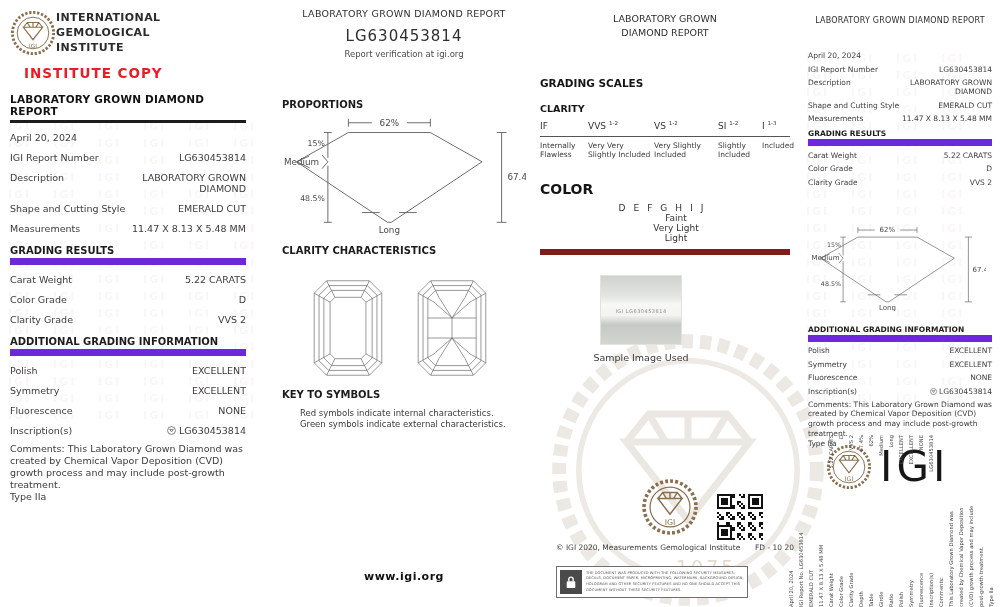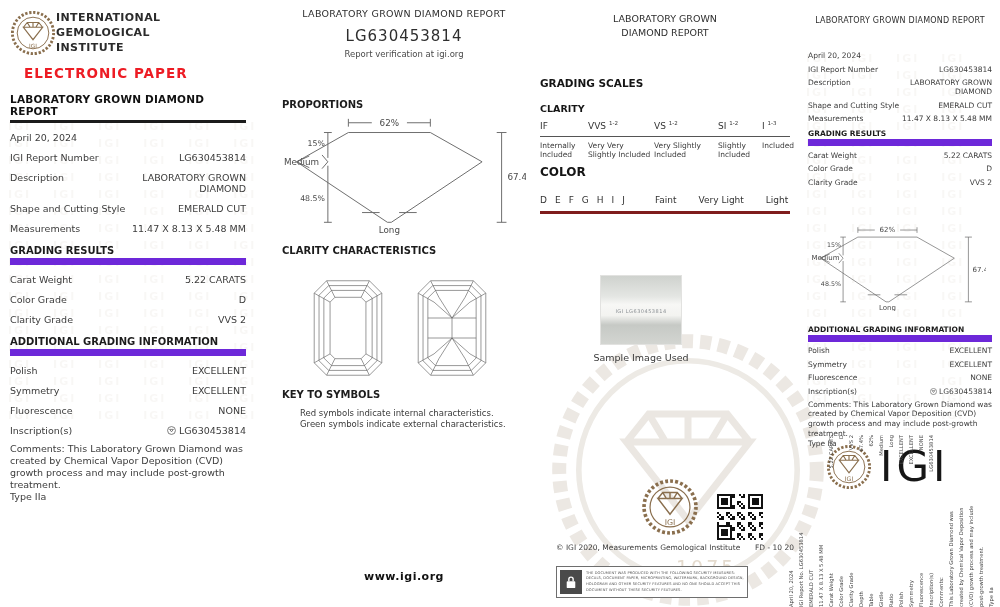--- a/index.html
+++ b/index.html
@@ -46,21 +46,21 @@
   
   .scale-panel { left:540px; top:12px; width:250px; }
   .sc-title { text-align:center; font-size:9.5px; color:#2e2e2e; line-height:1.5; }
   .sc-head { font-weight:bold; color:#151515; font-size:10.5px; }
   .cl-grid { display:flex; margin-top:6px; }
   .cl-grid .c1{width:48px}.cl-grid .c2{width:66px}.cl-grid .c3{width:64px}.cl-grid .c4{width:44px}.cl-grid .c5{width:28px}
   .cl-grades { font-size:9px; color:#333; border-bottom:1px solid #555; padding-bottom:5px; }
   .cl-grades sup { font-size:5.5px; }
   .cl-desc { font-size:7.5px; line-height:1.25; color:#3a3a3a; margin-top:4px; }
   .colrow { display:flex; align-items:center; font-size:9px; color:#333;
-            border-bottom:3px solid #7f1d1d; padding-bottom:6px; margin-top:16px; }
+            border-bottom:6px solid #7f1d1d; padding-bottom:6px; margin-top:6px;flex-direction:column; }
   .colrow .letters span { margin-right:8px; }
   .colrow .rng { margin-left:22px; }
 
   .sample-img { position:absolute; left:600px; top:275px; width:82px; height:70px;
      background:linear-gradient(180deg,#cfd2ce 0%,#e4e6e3 30%,#f7f7f5 42%,#f3f3f0 58%,#c6c9c5 72%,#d3d5d1 100%);
      border:1px solid #e2e2e0; }
   .sample-ins { position:absolute; left:0; top:32px; width:100%; text-align:center;
      font-size:5px; color:#8a8f93; letter-spacing:.5px; }
   .sample-cap { position:absolute; left:586px; top:352px; width:110px; text-align:center; font-size:9.5px; color:#3a3a3a; }
 
@@ -110,21 +110,21 @@
         <circle cx="24" cy="24" r="16.5" fill="none" stroke="#8a6f4e" stroke-width="1"></circle>
         <path d="M14 18 L34 18 L24 31 Z M14 18 L18 13 L30 13 L34 18 M18 13 L21 18 M30 13 L27 18 M24 13 L24 18" fill="none" stroke="#8a6f4e" stroke-width="1.2"></path>
         <text x="24" y="40" text-anchor="middle" font-size="6" fill="#8a6f4e" font-family="DejaVu Sans">IGI</text>
       </svg>
       <div class="brandname">
         <div>INTERNATIONAL</div>
         <div>GEMOLOGICAL</div>
         <div>INSTITUTE</div>
       </div>
     </div>
-    <div class="ecopy">ELECTRONIC PAPER</div>
+    <div class="ecopy">INSTITUTE COPY</div>
     <div class="doct">LABORATORY GROWN DIAMOND REPORT</div>
     <div class="thickrule"></div>
 
     <div class="frow">
         <span>April 20, 2024</span>
       </div>
     <div class="frow">
       <span class="lbl">IGI Report Number</span>
       <span class="val">LG630453814</span>
     </div>
@@ -278,28 +278,28 @@
     <div class="sc-head" style="margin-top:14px;font-size:9.5px">CLARITY</div>
 
     <div class="cl-grid cl-grades">
       <span class="c1"><span>IF</span><sup></sup></span>
       <span class="c2"><span>VVS</span> <sup>1-2</sup></span>
       <span class="c3"><span>VS</span> <sup>1-2</sup></span>
       <span class="c4"><span>SI</span> <sup>1-2</sup></span>
       <span class="c5"><span>I</span> <sup>1-3</sup></span>
     </div>
     <div class="cl-grid cl-desc">
-      <span class="c1">Internally Included</span>
+      <span class="c1">Internally Flawless</span>
       <span class="c2">Very Very Slightly Included</span>
       <span class="c3">Very Slightly Included</span>
       <span class="c4">Slightly Included</span>
       <span class="c5">Included</span>
     </div>
 
-    <div class="sc-head" style="margin-top:6px;font-size:12px">COLOR</div>
+    <div class="sc-head" style="margin-top:22px;font-size:14px">COLOR</div>
     <div class="colrow">
       <span class="letters">
         <span>D</span><span>E</span><span>F</span><span>G</span><span>H</span><span>I</span><span>J</span>
       </span>
       <span class="rng">Faint</span>
       <span class="rng">Very Light</span>
       <span class="rng">Light</span>
     </div>
   </div>
 

